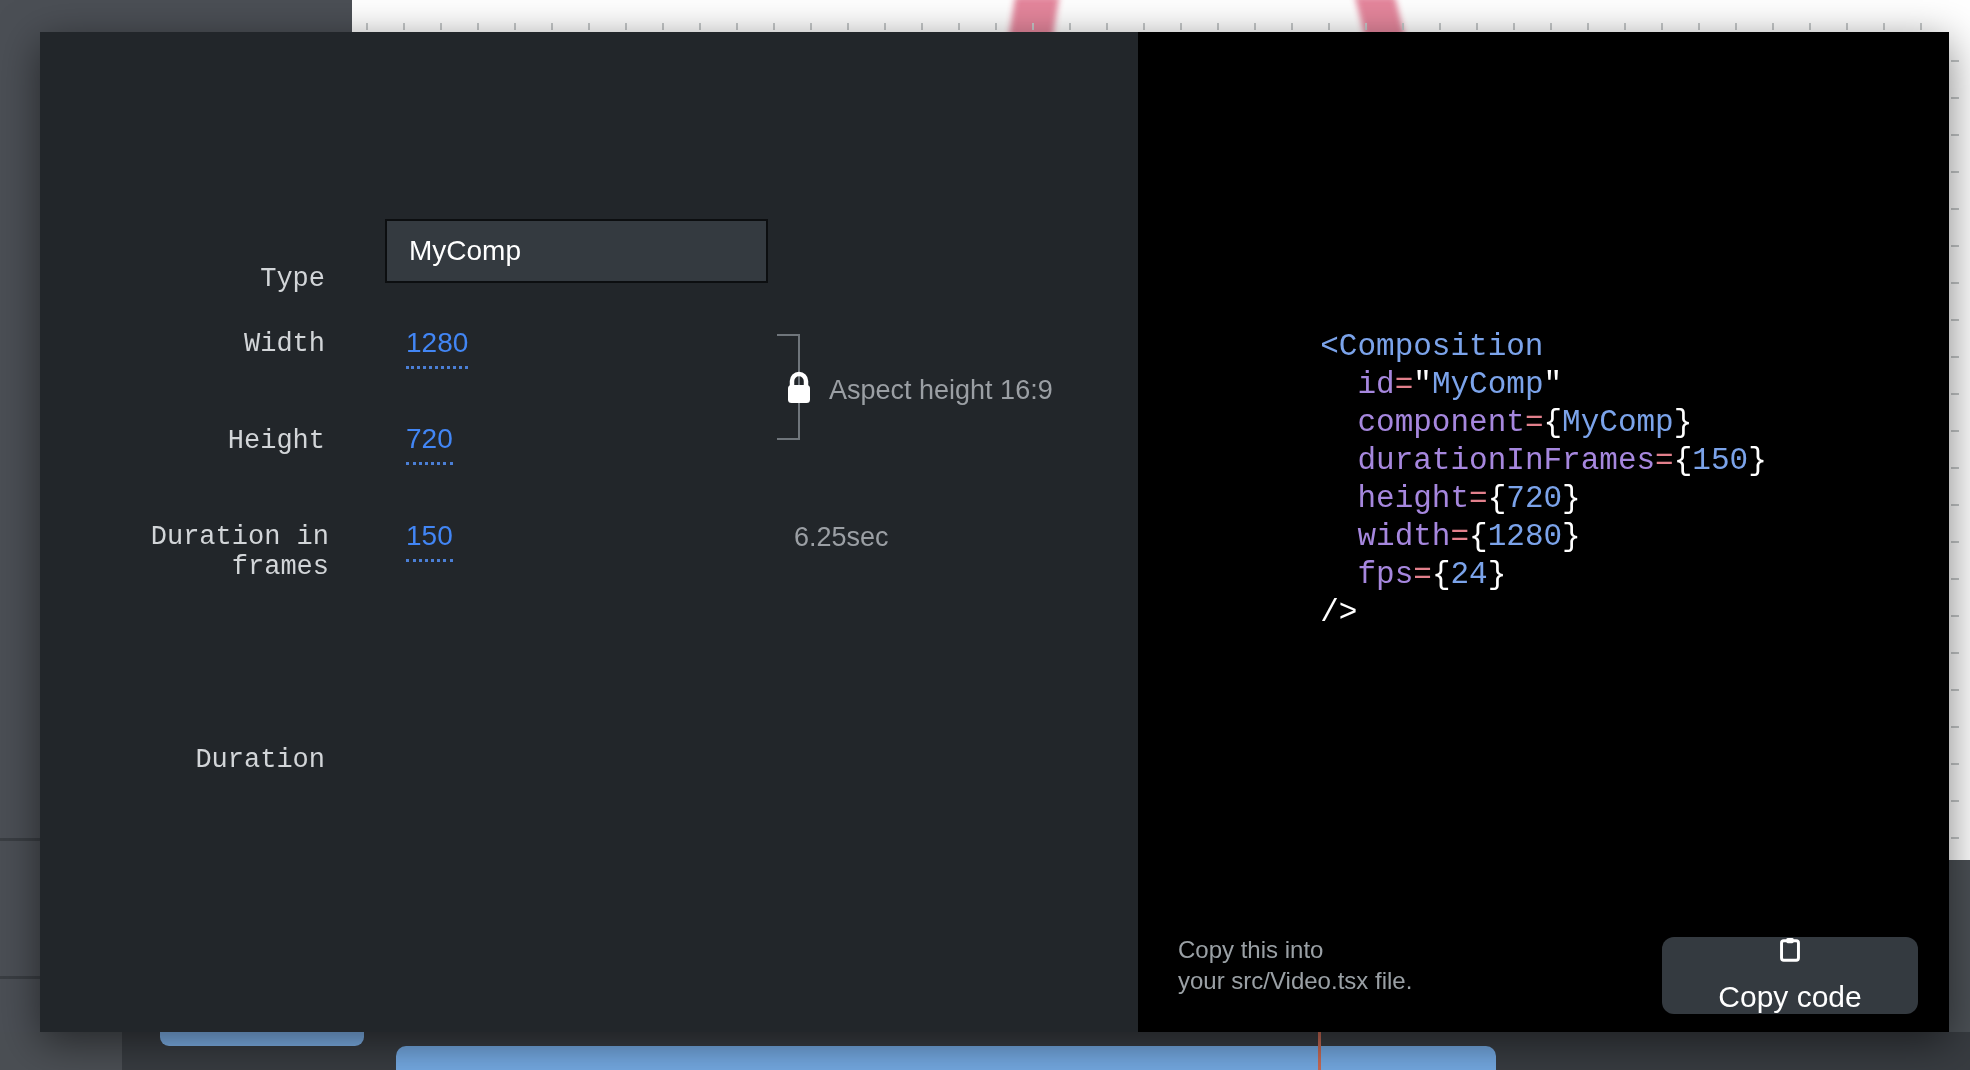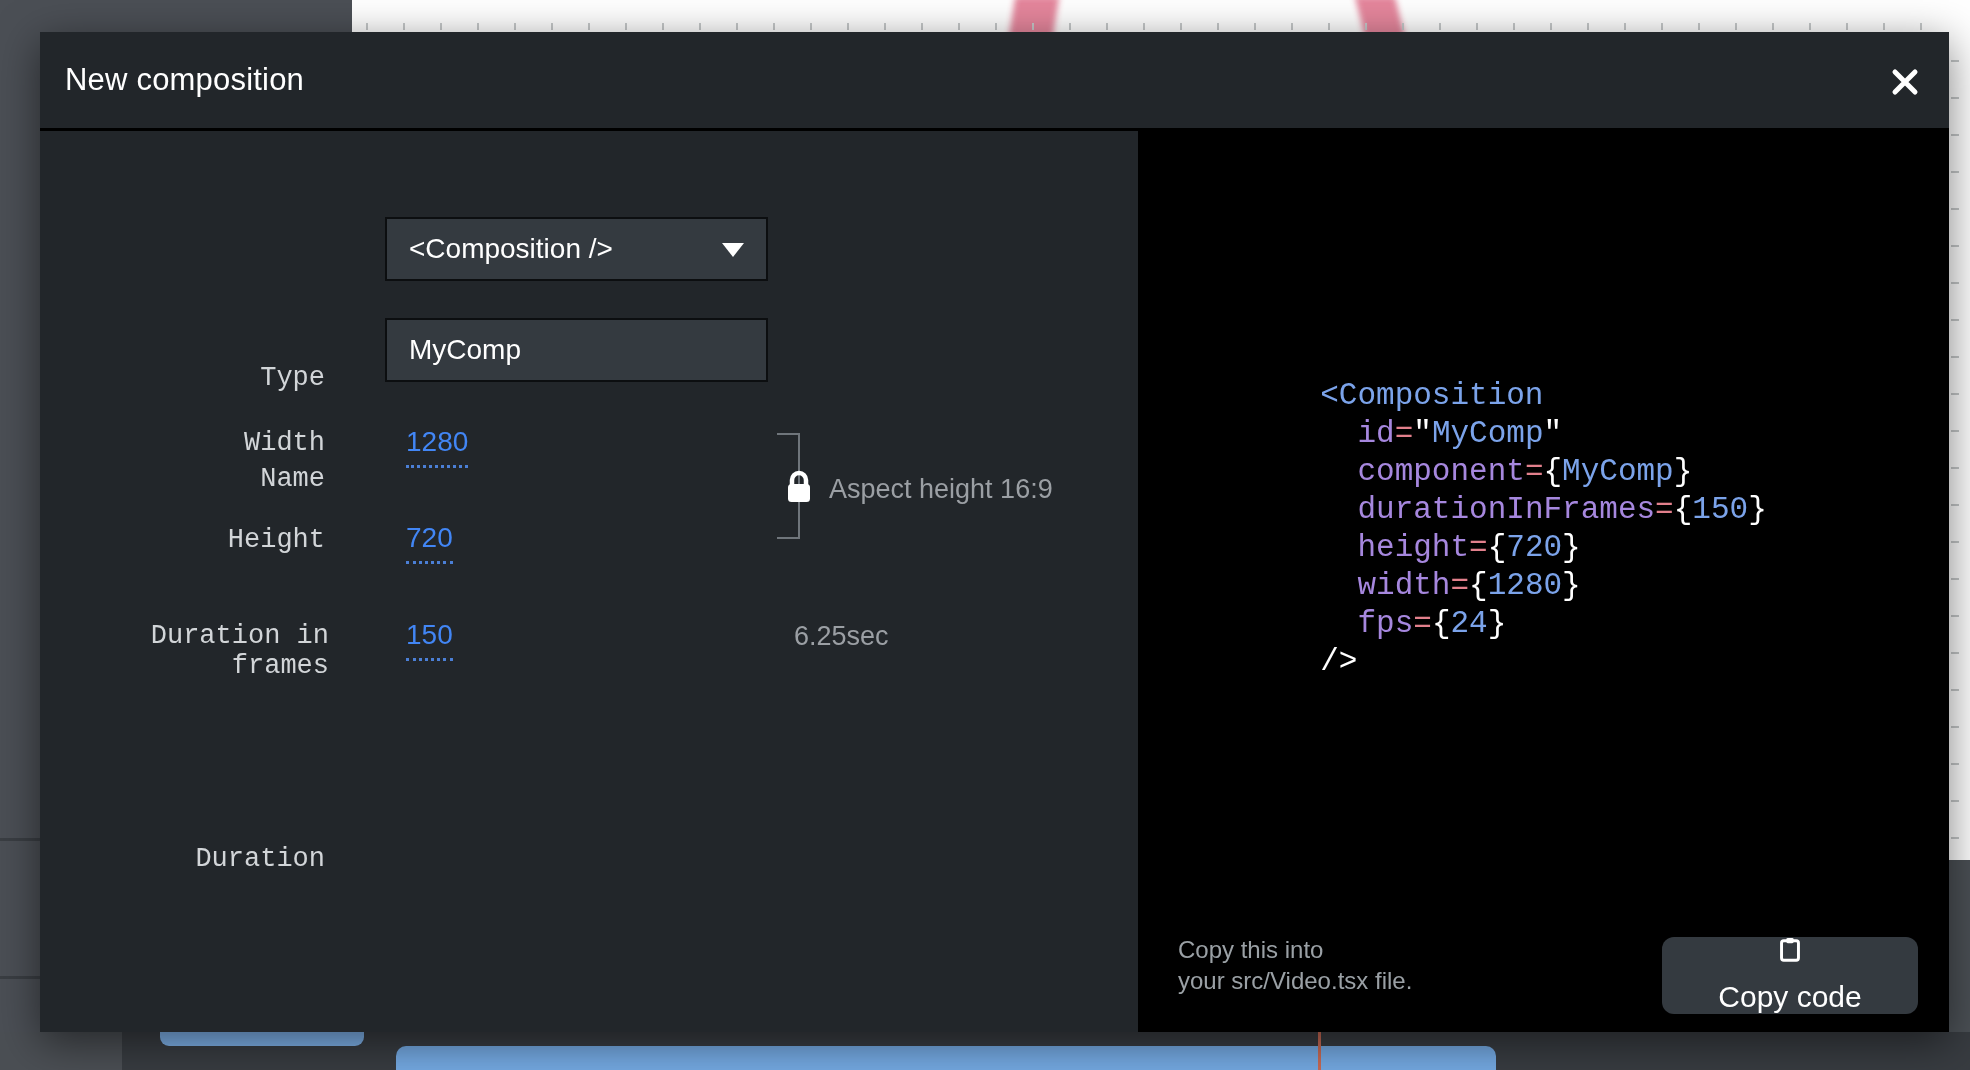--- a/index.html
+++ b/index.html
@@ -161,40 +161,27 @@
   </div>
 
   <div class="timeline"></div>
   <div class="timeline-header-col"></div>
   <div class="blue-chip"></div>
   <div class="blue-track"></div>
   <div class="playhead"></div>
 
   <div class="dialog">
 
-    <div class="dialog-header">
-      <div class="dialog-title">New composition</div>
-      <button class="close-btn">
-        <svg width="30" height="30" viewBox="0 0 30 30">
-          <path d="M5 5 L25 25 M25 5 L5 25" stroke="#fff" stroke-width="5" stroke-linecap="round"></path>
-        </svg>
-      </button>
-    </div>
 
     <div class="dialog-body">
 
       <div class="form-panel">
 
         <div class="row-label" style="top:232px">Type</div>
-        <div class="box-control" style="top:86px">
-          <span>&lt;Composition /&gt;</span>
-          <i class="caret"></i>
-        </div>
-
-        <div class="row-label" style="top:333px">Name</div>
+
         <div class="box-control text-input" style="top:187px">
           <span>MyComp</span>
         </div>
 
         <div class="row-label" style="top:297px">Width</div>
         <a class="num-link" style="top:295px">1280</a>
 
         <div class="row-label" style="top:394px">Height</div>
         <a class="num-link" style="top:391px">720</a>
 

